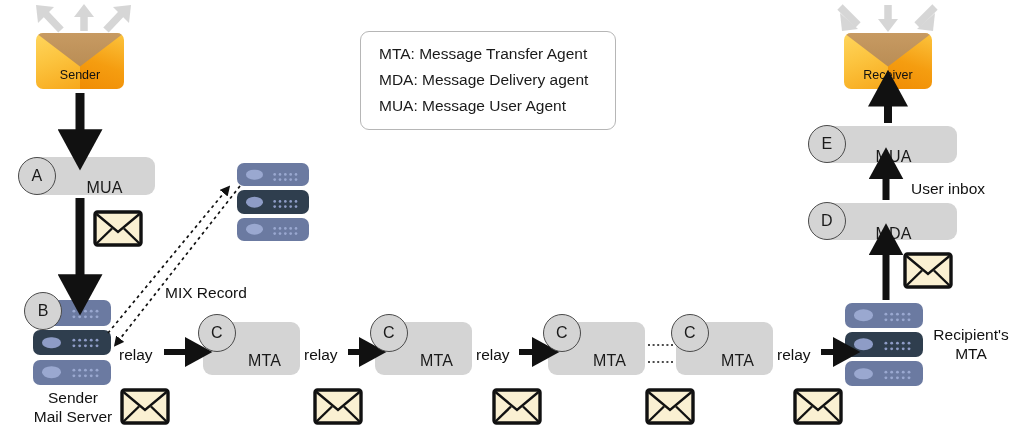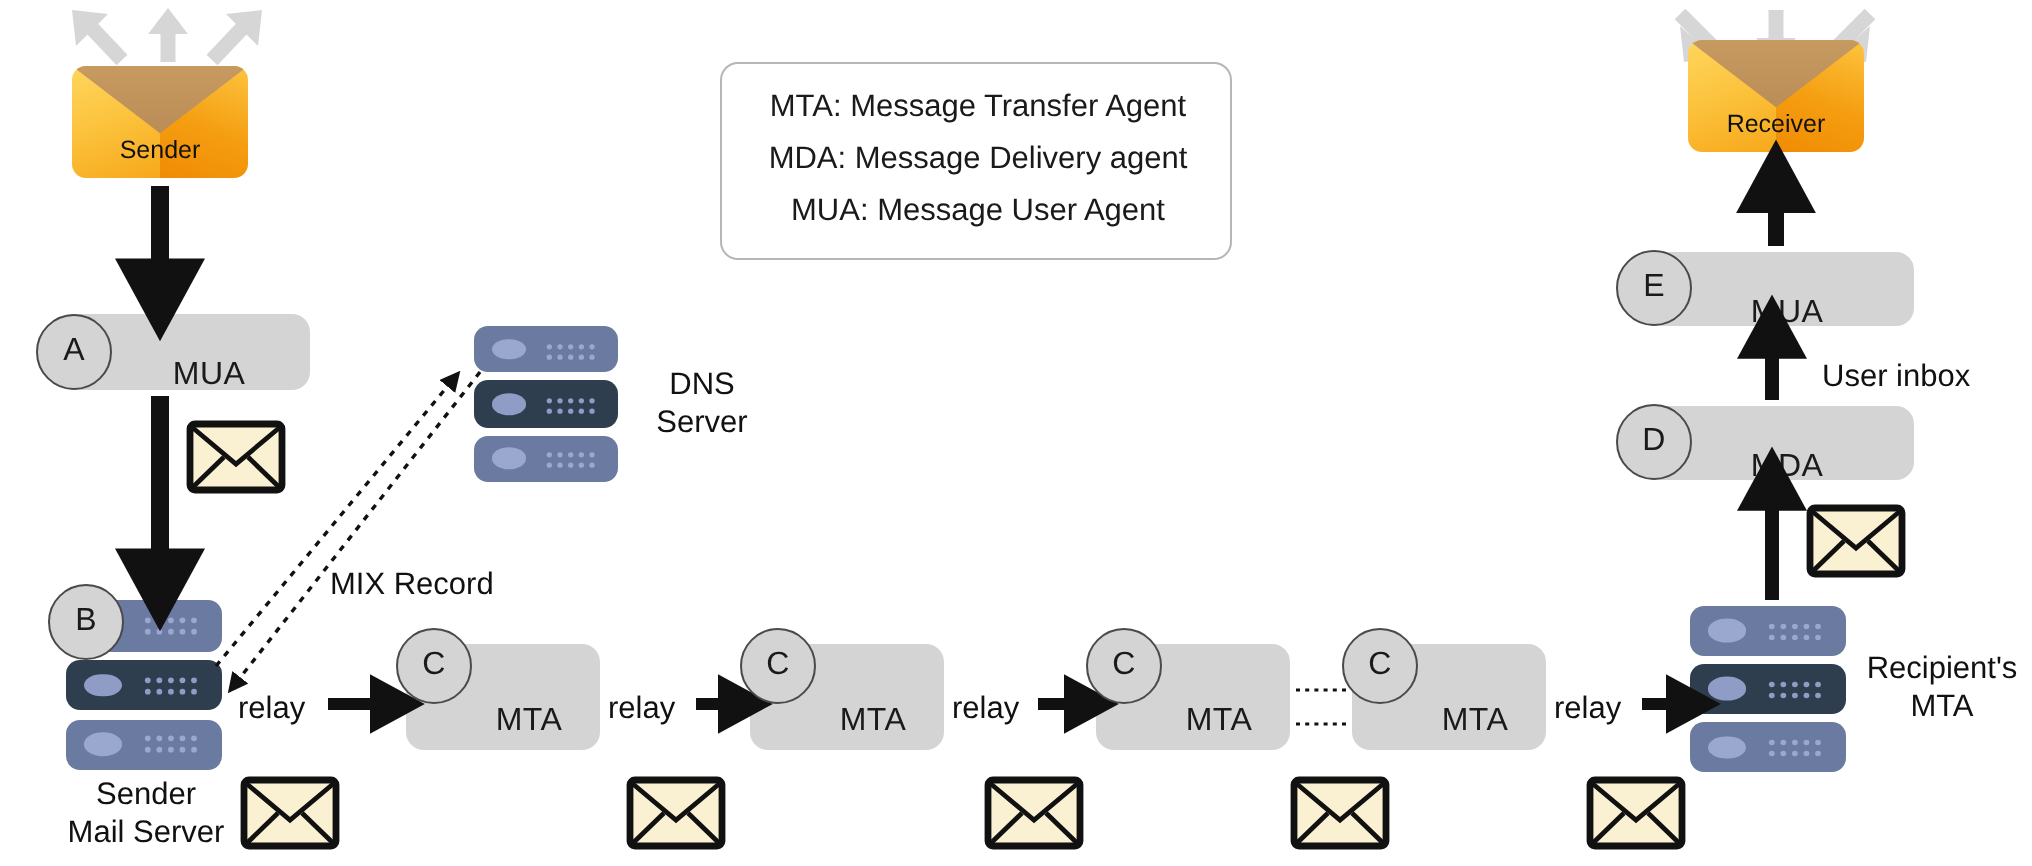--- a/index.html
+++ b/index.html
@@ -4,21 +4,21 @@
 <style>
   html, body { margin:0; padding:0; }
   body {
     width:1016px; height:433px;
     background:#ffffff;
     font-family:"Liberation Sans", sans-serif;
     overflow:hidden;
     position:relative;
   }
   #stage { position:absolute; left:0; top:0; width:1016px; height:433px; }
-  .abs { position:absolute;text-align:center; }
+  .abs { position:absolute; }
 
   
   .proc-box {
     background:#d4d4d4;
     border-radius:9px;
     display:flex;
     align-items:center;
     justify-content:center;
     color:#1a1a1a;
     font-size:16px;
@@ -252,24 +252,20 @@
               <circle cx="27" cy="4" r="1.5"></circle>
         <circle cx="3" cy="10" r="1.5"></circle>
               <circle cx="9" cy="10" r="1.5"></circle>
               <circle cx="15" cy="10" r="1.5"></circle>
               <circle cx="21" cy="10" r="1.5"></circle>
               <circle cx="27" cy="10" r="1.5"></circle>
             </g>
           </svg></div>
     </div>
   </div>
-  <div class="tlabel ctr" style="left:316px; top:183px; width:70px;">
-    <div>DNS</div>
-    <div>Server</div>
-  </div>
 
   <div class="tlabel" style="left:165px; top:283px;">MIX Record</div>
 
   <div class="abs proc-box" style="left:203px; top:322px; width:97px; height:53px;">
     <div class="step-badge" style="left:-5px; top:-8px;">C</div>
     <span class="lbl">MTA</span>
   </div>
 
   <div class="abs proc-box" style="left:375px; top:322px; width:97px; height:53px;">
     <div class="step-badge" style="left:-5px; top:-8px;">C</div>
@@ -419,21 +415,21 @@
         <line x1="99" y1="4" x2="81" y2="22"></line>
       </g>
       <g fill="#d6d6d6">
         <polygon points="6,28 4,10 22,26"></polygon>
         <polygon points="52,29 42,16 62,16"></polygon>
         <polygon points="97,28 81,26 99,10"></polygon>
       </g>
     </svg>
   </div>
 
-  <div class="bigmail" style="left:844px; top:20px;">
+  <div class="bigmail" style="left:844px; top:33px;">
     <div class="body">
       <div class="ml"></div>
         <div class="mr"></div>
         <div class="flap"></div>
     </div>
     <div class="cap">Receiver</div>
   </div>
 
   <svg class="overlay">
     <defs>

